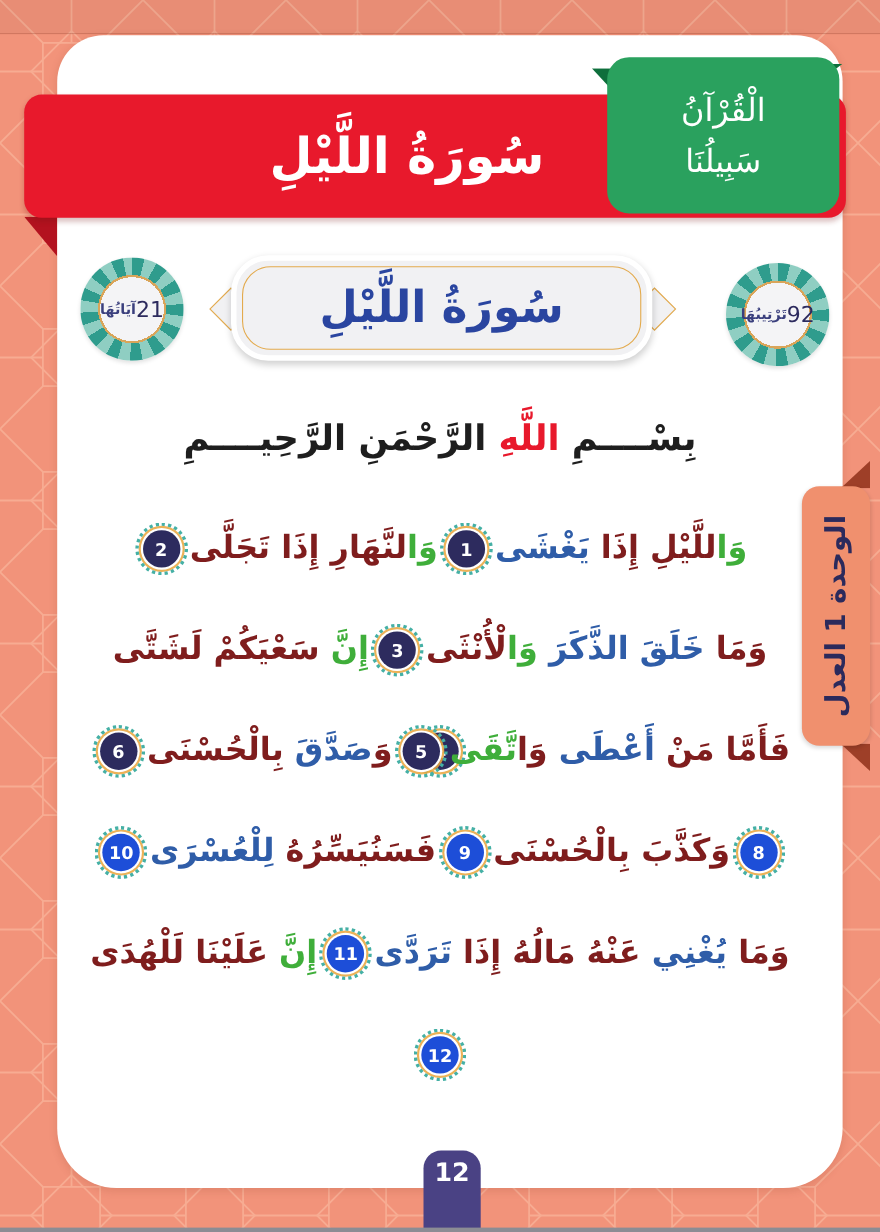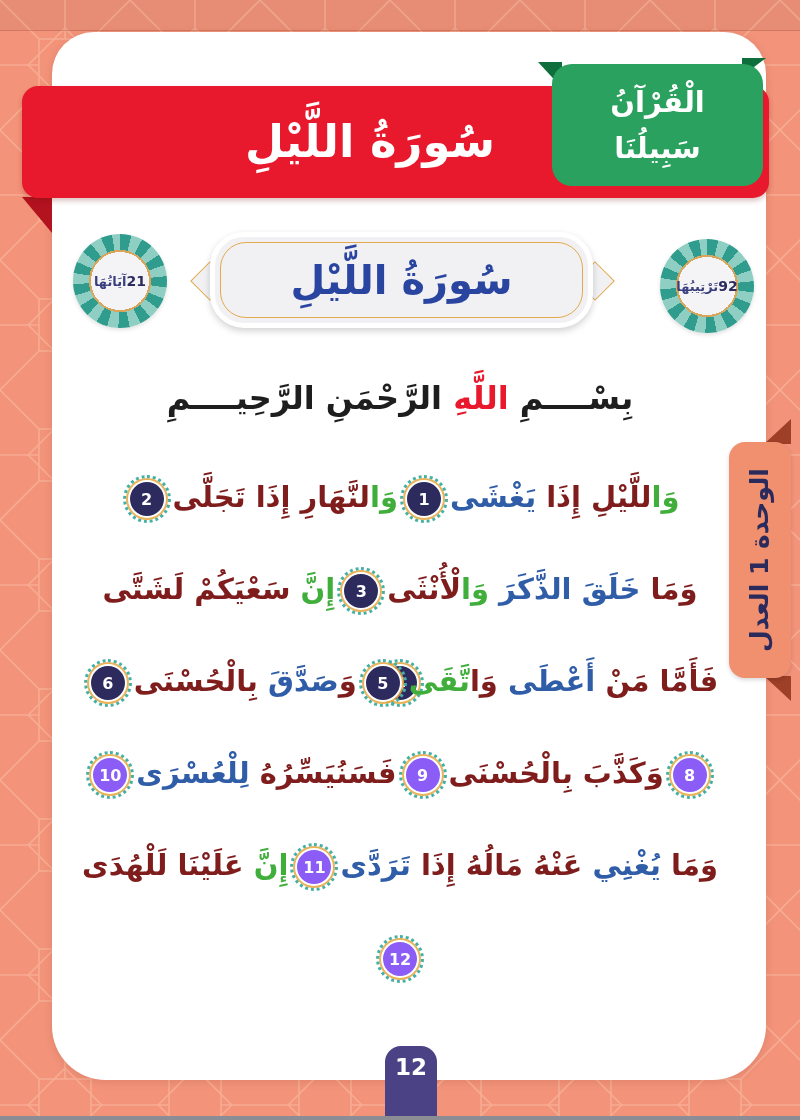--- a/index.html
+++ b/index.html
@@ -30,38 +30,38 @@
   }
   #banner-title{
     left:160px;top:96px;width:420px;height:92px;line-height:92px;text-align:center;
     color:#FFFFFF;font-size:45px;font-weight:bold;z-index:6;direction:rtl;
   }
   
   .green-fold{background:#0E6F3C;z-index:6;}
   #green-fold-left{left:538px;top:62px;width:24px;height:26px;clip-path:polygon(0 0,100% 0,100% 100%);}
   #green-fold-right{left:742px;top:58px;width:24px;height:18px;clip-path:polygon(0 0,100% 0,0 100%);}
   #series-badge{
-    left:552px;top:64px;width:211px;height:122px;background:#2AA15E;border-radius:20px;
+    left:552px;top:52px;width:211px;height:142px;background:#2AA15E;border-radius:20px;
     z-index:7;display:flex;flex-direction:column;align-items:center;justify-content:center;
-    color:#fff;font-weight:bold;font-size:29px;line-height:46px;direction:rtl;
+    color:#fff;font-weight:normal;font-size:29px;line-height:46px;direction:rtl;
   }
   
   .big-medallion{
     width:94px;height:94px;border-radius:50%;z-index:3;
     background:
       radial-gradient(circle,#F4F4F6 0 29px,transparent 29px),
       radial-gradient(circle,transparent 0 29px,#D9A55A 29px 31px,transparent 31px),
       repeating-conic-gradient(#2F9C8D 0 14deg,#8FCEC2 14deg 28deg);
     display:flex;align-items:center;justify-content:center;
     box-shadow:0 2px 4px rgba(0,0,0,.12);
   }
   #medallion-left{left:73px;top:234px;}
   #medallion-right{left:660px;top:239px;}
   .big-medallion .lbl{font-size:13px;color:#3A3F7D;font-weight:bold;direction:rtl;}
-  .big-medallion .val{font-size:14px;color:#2D2B5E;font-weight:bold;}
+  .big-medallion .val{font-size:20px;color:#2D2B5E;font-weight:normal;}
   
   #cartouche{
     left:210px;top:232px;width:383px;height:96px;background:#F1F1F3;border-radius:34px;
     border:5px solid #FFFFFF;box-shadow:0 3px 7px rgba(0,0,0,.18);z-index:3;box-sizing:border-box;
   }
   #cartouche::before{
     content:"";position:absolute;inset:5px;border:1.5px solid #E3AA4D;border-radius:26px;
   }
   .cartouche-side{
     width:26px;height:26px;background:#F1F1F3;border:1.5px solid #E3AA4D;
@@ -89,21 +89,21 @@
   .seg{white-space:pre;}
   .c-d{color:#7f1d1d;} .c-g{color:#3FAE3A;} .c-b{color:#2F5DA8;}
   .medallion{
     display:inline-flex;align-items:center;justify-content:center;
     width:34px;height:34px;border-radius:50%;color:#fff;
     font-size:16px;font-weight:bold;vertical-align:middle;margin:0 9px;
     box-shadow:0 0 0 2px #FFFFFF,0 0 0 4px rgba(233,164,59,.85);
     outline:3px dotted #45B0A5;outline-offset:4px;line-height:normal;
   }
   .medallion.navy{background:#2D2B5E;}
-  .medallion.orange{background:#8b5cf6;}
+  .medallion.orange{background:#1d4ed8;}
   
   .tab-fold{background:#9E3F28;z-index:7;}
   #tab-fold-top{left:764px;top:419px;width:27px;height:25px;clip-path:polygon(100% 0,100% 100%,0 100%);}
   #tab-fold-bottom{left:764px;top:676px;width:27px;height:25px;clip-path:polygon(0 0,100% 0,100% 100%);}
   #side-tab{
     left:729px;top:442px;width:62px;height:236px;background:#F0906E;border-radius:16px;
     z-index:8;box-shadow:0 2px 4px rgba(0,0,0,.15);
   }
   #side-tab-label{
     position:absolute;width:236px;height:62px;left:-87px;top:87px;

